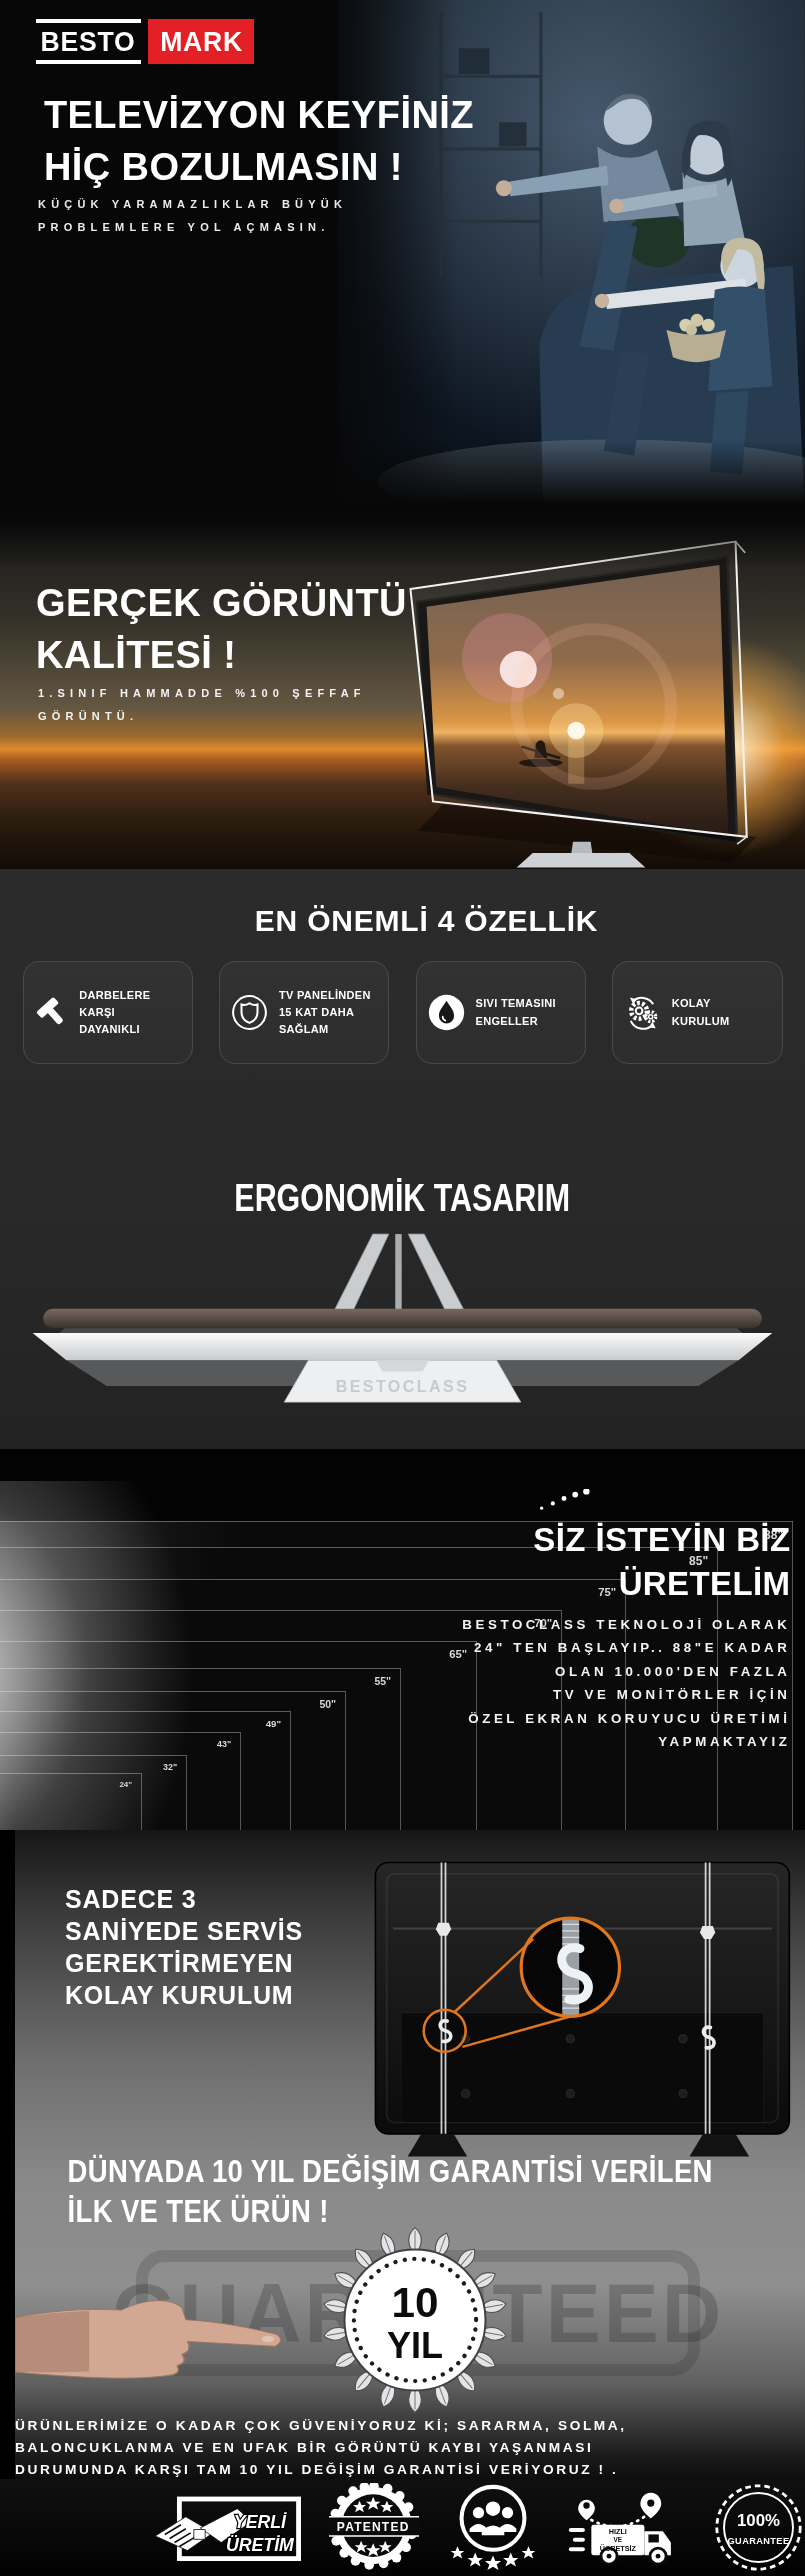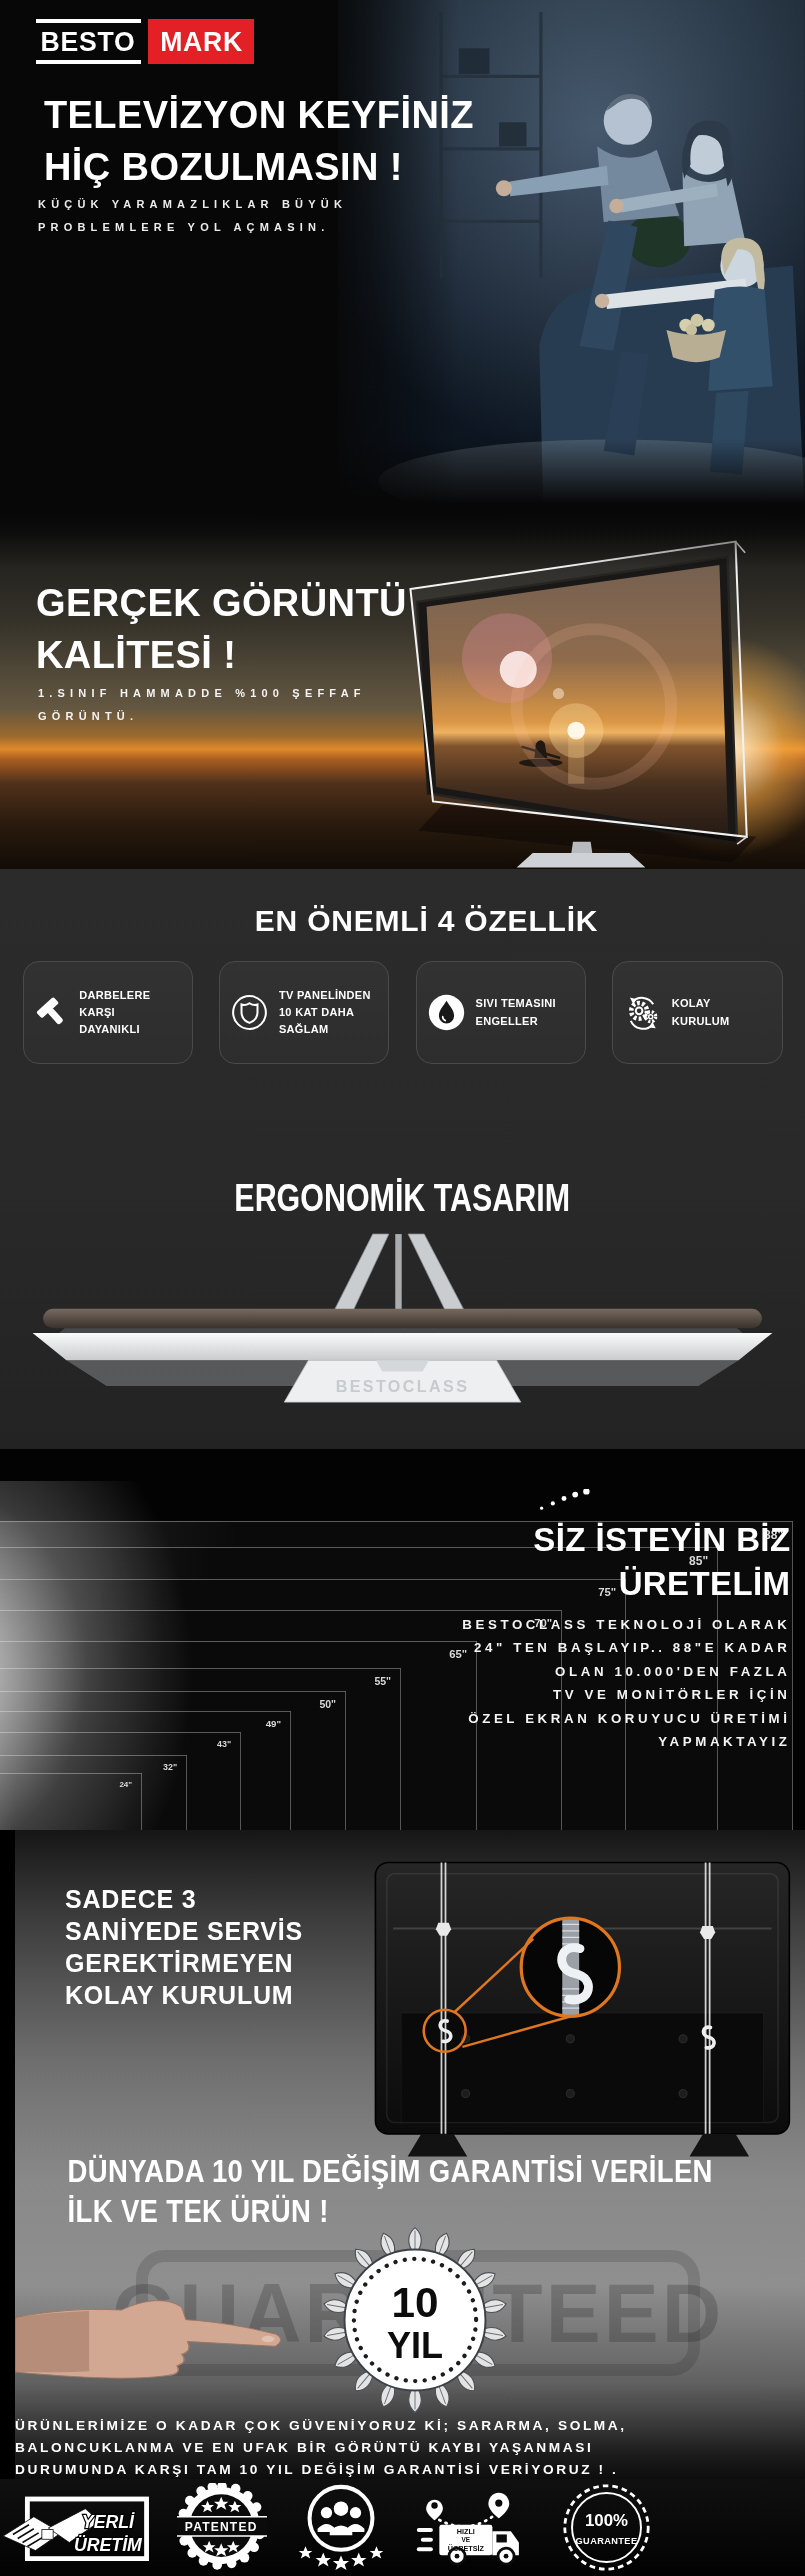--- a/index.html
+++ b/index.html
@@ -56,21 +56,21 @@
   .install-title{left:50px;top:53px;font-size:25px;font-weight:800;line-height:1.28;letter-spacing:0.8px;}
   .war-title-wrap{left:0;top:322px;width:100%;text-align:left;}
   .war-title{display:inline-block;font-size:32px;font-weight:800;line-height:1.24;transform:scaleX(.86);letter-spacing:0.4px;}
   .stamp{left:121px;top:420px;width:564px;height:126px;border:12px solid rgba(35,35,35,.18);border-radius:29px;
      display:flex;align-items:center;justify-content:center;box-sizing:border-box;}
   .stamp span{font-size:84px;font-weight:800;letter-spacing:3.2px;color:rgba(30,30,30,.24);transform:scaleX(.98);}
   .war-para{left:0;top:585px;width:100%;text-align:left;font-size:13.7px;font-weight:700;
      letter-spacing:2.6px;line-height:1.6;color:#fff;}
   
   .sec-foot{left:0;top:2479px;width:805px;height:97px;background:linear-gradient(180deg,#101010,#020202);
-     display:flex;align-items:center;justify-content:flex-start;gap:24px;}
+     display:flex;align-items:center;justify-content:flex-end;gap:24px;}
   svg text{font-family:"Liberation Sans","DejaVu Sans",sans-serif;}
 </style>
 </head>
 <body>
 
 <div id="canvas">
 
   <section class="abs sec-hero">
     <svg class="abs hero-photo" viewBox="0 0 580 635">
       <defs>
@@ -200,21 +200,21 @@
         </svg>
         <div class="card-label pre">DARBELERE KARŞI
 DAYANIKLI</div>
       </div>
       <div class="card">
         <svg width="37" height="37" viewBox="0 0 44 44">
           <circle cx="22" cy="22" r="19.5" fill="none" stroke="#fff" stroke-width="2.4"></circle>
           <path d="M22,11 C26,13.5 29,13.5 31.5,12.5 V22 C31.5,28.6 27,32.4 22,34.4 C17,32.4 12.5,28.6 12.5,22 V12.5 C15,13.5 18,13.5 22,11 Z" fill="none" stroke="#fff" stroke-width="2.4"></path>
         </svg>
         <div class="card-label pre">TV PANELİNDEN
-10 KAT DAHA
+15 KAT DAHA
 SAĞLAM</div>
       </div>
       <div class="card">
         <svg width="37" height="37" viewBox="0 0 44 44">
           <circle cx="22" cy="22" r="21" fill="#fff"></circle>
           <path d="M22,8 C26,15 31,19 31,26 A9,9 0 1 1 13,26 C13,19 18,15 22,8 Z" fill="#181818"></path>
           <path d="M17.5,27 a5,5 0 0 0 3,4.6" stroke="#fff" stroke-width="2" fill="none" stroke-linecap="round"></path>
         </svg>
         <div class="card-label pre">SIVI TEMASINI
 ENGELLER</div>

